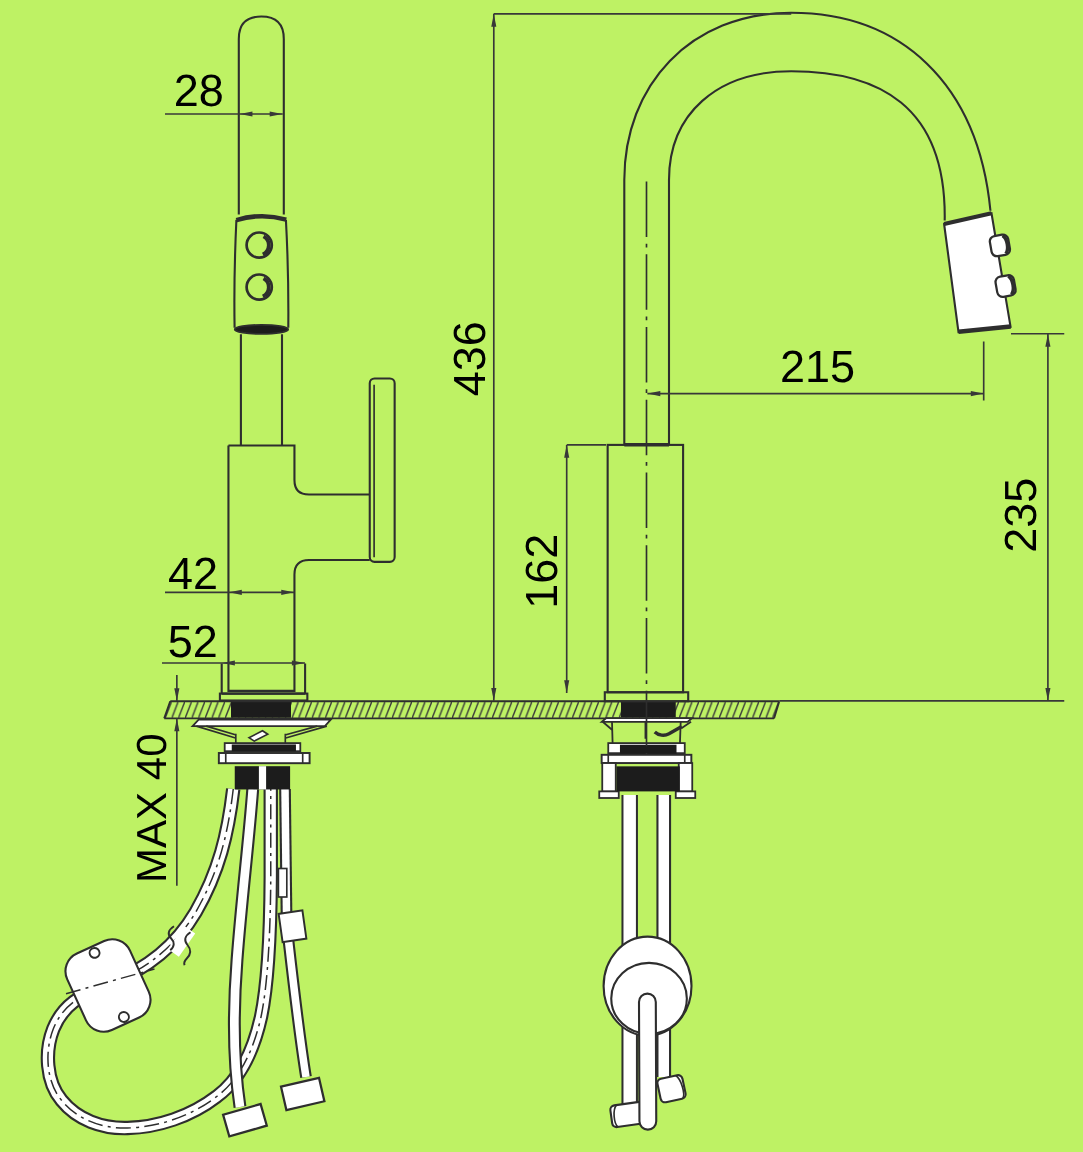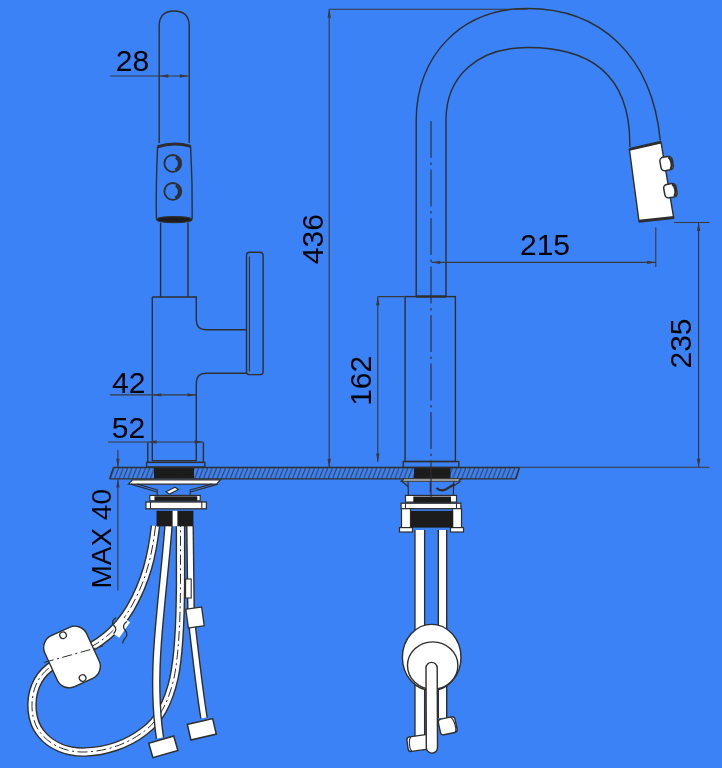--- a/index.html
+++ b/index.html
@@ -1,16 +1,16 @@
 <!DOCTYPE html>
 <html><head>
 <meta charset="utf-8">
 <style>
   html,body{margin:0;padding:0;background:#fff;}
-  #page{width:722px;height:768px;position:relative;overflow:hidden;background:#3b82f6;}
+  #page{width:722px;height:768px;position:relative;overflow:hidden;background:#bef264;}
   text{font-family:"Liberation Sans",sans-serif;fill:#000;}
 </style>
 </head>
 <body>
 <div id="page">
 <svg width="722" height="768" viewBox="0 0 722 768">
 <defs>
   <pattern id="hatch" patternUnits="userSpaceOnUse" x="110" y="467.5" width="4.45" height="11.4">
     <line x1="0" y1="11.4" x2="4.45" y2="0" stroke="#3a3a3a" stroke-width="0.95"></line>
   </pattern>

